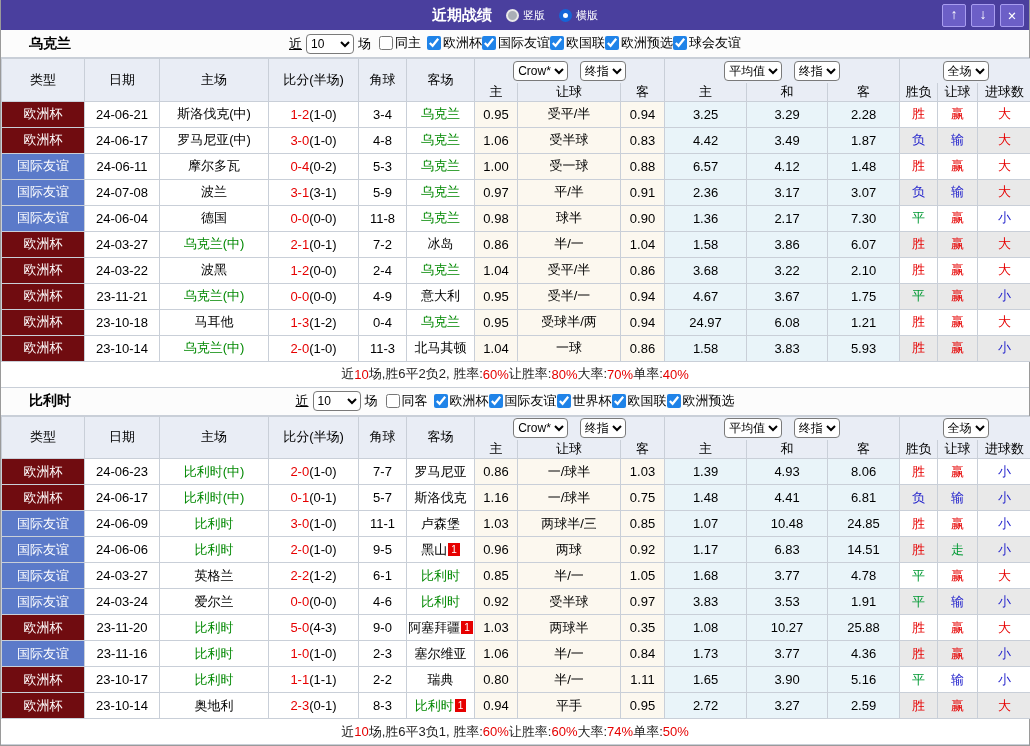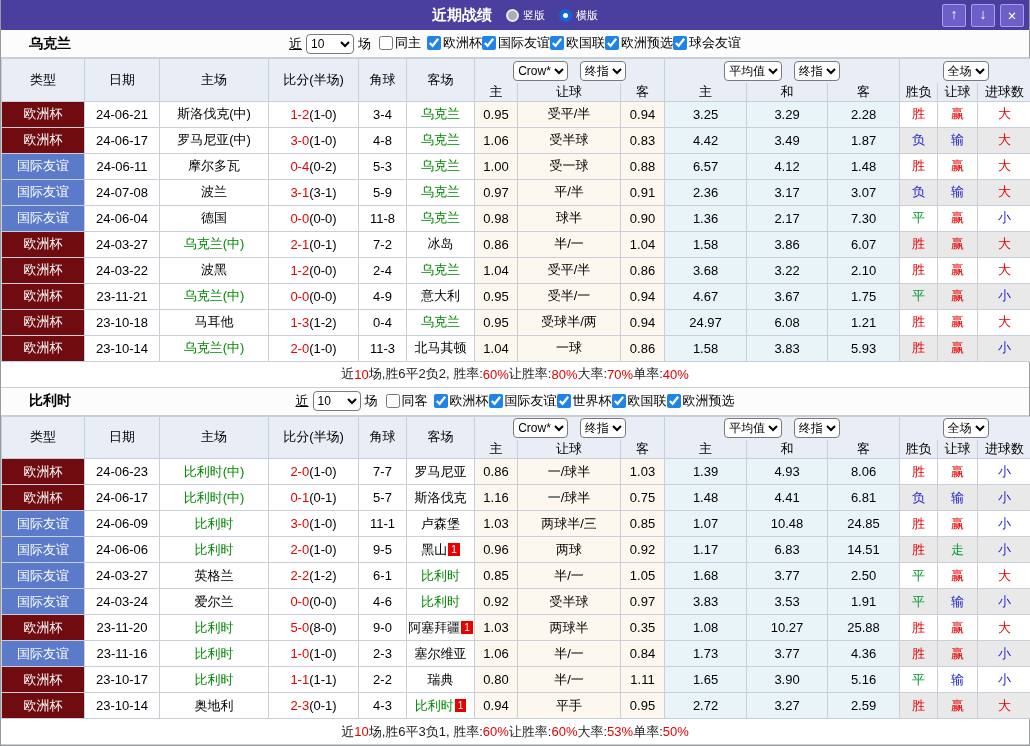--- a/index.html
+++ b/index.html
@@ -503,21 +503,21 @@
             <td>24-03-27</td>
             <td><span class="">英格兰</span></td>
             <td><span class="sc">2-2</span><span class="ht">(1-2)</span></td>
             <td>6-1</td>
             <td><span class="focus">比利时</span></td>
             <td class="crow">0.85</td>
             <td class="crow">半/一</td>
             <td class="crow">1.05</td>
             <td class="avg">1.68</td>
             <td class="avg">3.77</td>
-            <td class="avg">2.50</td>
+            <td class="avg">4.78</td>
             <td class="res g">平</td>
             <td class="res r">赢</td>
             <td class="res r">大</td>
           </tr>
           <tr class="even">
             <td class="type friendly">国际友谊</td>
             <td>24-03-24</td>
             <td><span class="">爱尔兰</span></td>
             <td><span class="sc">0-0</span><span class="ht">(0-0)</span></td>
             <td>4-6</td>
@@ -529,21 +529,21 @@
             <td class="avg">3.53</td>
             <td class="avg">1.91</td>
             <td class="res g">平</td>
             <td class="res b">输</td>
             <td class="res b">小</td>
           </tr>
           <tr class="odd">
             <td class="type cup">欧洲杯</td>
             <td>23-11-20</td>
             <td><span class="focus">比利时</span></td>
-            <td><span class="sc">5-0</span><span class="ht">(8-0)</span></td>
+            <td><span class="sc">5-0</span><span class="ht">(4-3)</span></td>
             <td>9-0</td>
             <td><span class="">阿塞拜疆</span><span class="rc">1</span></td>
             <td class="crow">1.03</td>
             <td class="crow">两球半</td>
             <td class="crow">0.35</td>
             <td class="avg">1.08</td>
             <td class="avg">10.27</td>
             <td class="avg">25.88</td>
             <td class="res r">胜</td>
             <td class="res r">赢</td>
@@ -581,21 +581,21 @@
             <td class="avg">5.16</td>
             <td class="res g">平</td>
             <td class="res b">输</td>
             <td class="res b">小</td>
           </tr>
           <tr class="even">
             <td class="type cup">欧洲杯</td>
             <td>23-10-14</td>
             <td><span class="">奥地利</span></td>
             <td><span class="sc">2-3</span><span class="ht">(0-1)</span></td>
-            <td>4-3</td>
+            <td>8-3</td>
             <td><span class="focus">比利时</span><span class="rc">1</span></td>
             <td class="crow">0.94</td>
             <td class="crow">平手</td>
             <td class="crow">0.95</td>
             <td class="avg">2.72</td>
             <td class="avg">3.27</td>
             <td class="avg">2.59</td>
             <td class="res r">胜</td>
             <td class="res r">赢</td>
             <td class="res r">大</td>
@@ -603,19 +603,19 @@
         </tbody>
   </table>
   <div class="summary">
         <span class="k">近</span>
         <span class="r">10</span>
         <span class="k">场,胜6平3负1, 胜率:</span>
         <span class="r">60%</span>
         <span class="k"> 让胜率:</span>
         <span class="r">60%</span>
         <span class="k"> 大率:</span>
-        <span class="r">53%</span>
+        <span class="r">74%</span>
         <span class="k"> 单率:</span>
         <span class="r">50%</span>
       </div>
 </section>
 
 </div>
 
 </body></html>

